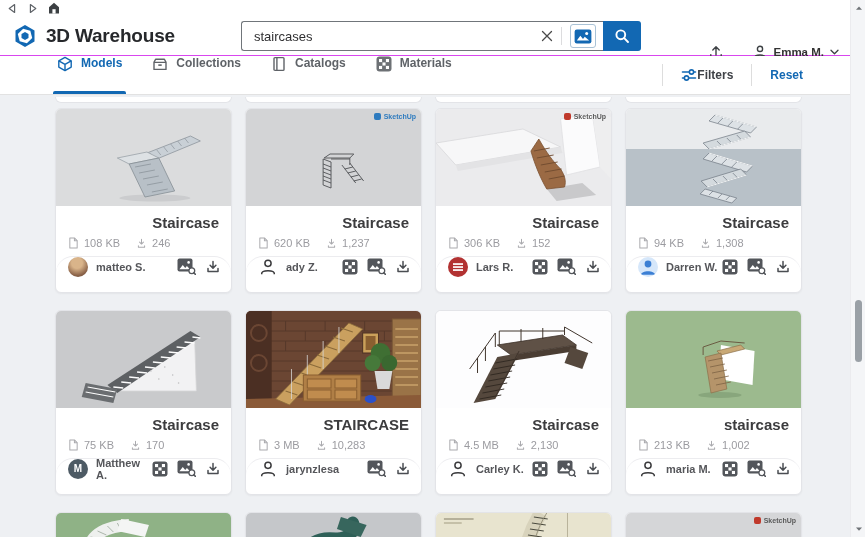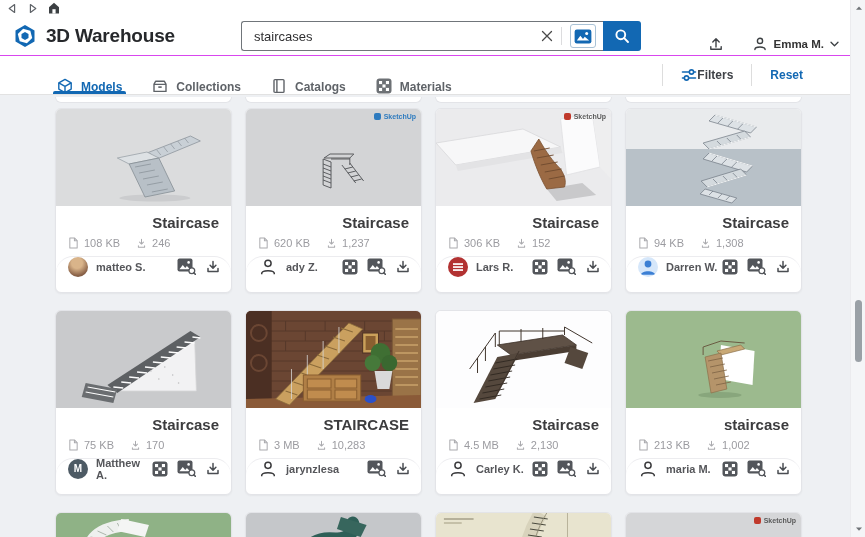--- a/index.html
+++ b/index.html
@@ -14,27 +14,27 @@
   
   .header { position:relative; height:40px; background:#fff; border-bottom:1px solid #d946ef; }
   .logo { position:absolute; left:13px; top:50%; transform:translateY(-50%); display:flex; align-items:center; gap:9px; cursor:pointer; }
   .logo-text { font-size:19px; font-weight:700; color:#26282b; letter-spacing:-0.2px; }
   .search { position:absolute; left:241px; top:5px; width:400px; height:30px; display:flex; }
   .search-wrap { flex:1; display:flex; align-items:center; gap:8px; height:30px; border:1px solid #70757a; border-right:none; border-radius:3px 0 0 3px; background:#fff; padding:0 7px 0 12px; }
   .search-text { flex:1; font-size:13px; color:#2f2f31; white-space:nowrap; overflow:hidden; }
   .search-divider { width:1px; height:18px; background:#dcdcde; }
   .imgsearch-btn { width:26px; height:24px; display:flex; align-items:center; justify-content:center; border:1px solid #a9c2d6; border-radius:3px; background:#fff; cursor:pointer; }
   .search-btn { width:38px; height:30px; background:#1268b3; border-radius:0 3px 3px 0; display:flex; align-items:center; justify-content:center; cursor:pointer; }
-  .header-right { position:absolute; right:26px; top:8px; height:40px; display:flex; align-items:center; gap:28px; }
+  .header-right { position:absolute; right:26px; top:16px; height:40px; display:flex; align-items:center; gap:28px; }
   .user-chip { display:flex; align-items:center; gap:6px; cursor:pointer; }
   .user-name { font-size:11.5px; font-weight:700; color:#333; }
 
   
   .tabbar { position:relative; height:39px; background:#fff; border-bottom:1px solid #e2e2e2; display:flex; align-items:stretch; padding-left:57px; }
-  .tab { display:flex; align-items:flex-end; gap:8px; margin-right:30px; font-size:12px; font-weight:700; color:#5f6368; position:relative; cursor:pointer; }
+  .tab { display:flex; align-items:flex-start; gap:8px; margin-right:30px; font-size:12px; font-weight:700; color:#5f6368; position:relative; cursor:pointer; }
   .tab svg { display:block; }
   .tab.active { color:#1268b3; }
   .tab.active::after { content:""; position:absolute; left:-4px; right:-4px; bottom:0; height:3px; background:#1268b3; border-radius:2px 2px 0 0; }
   .tabbar-right { position:absolute; right:62px; top:0; height:100%; display:flex; align-items:center; gap:18px; }
   .v-divider { width:1px; height:22px; background:#ddd; }
   .filters-btn { display:flex; align-items:center; font-size:12px; font-weight:700; color:#3f4247; cursor:pointer; }
   .reset-btn { font-size:12px; font-weight:700; color:#1268b3; cursor:pointer; }
 
   
   .content { position:relative; height:442px; background:#eef0f3; overflow:hidden; }

